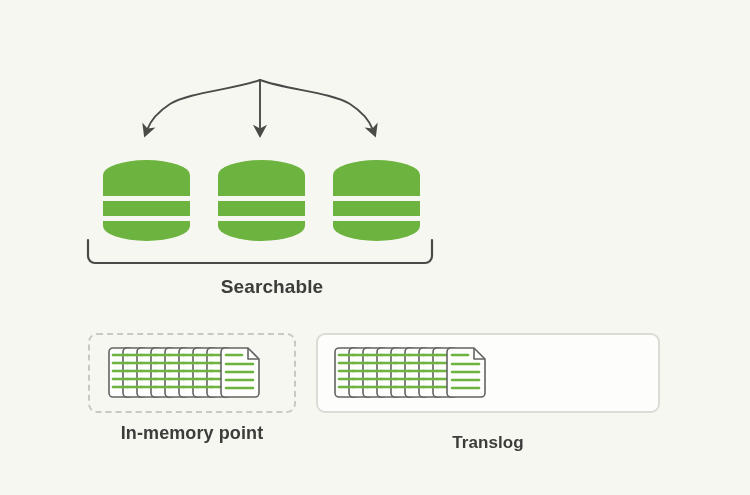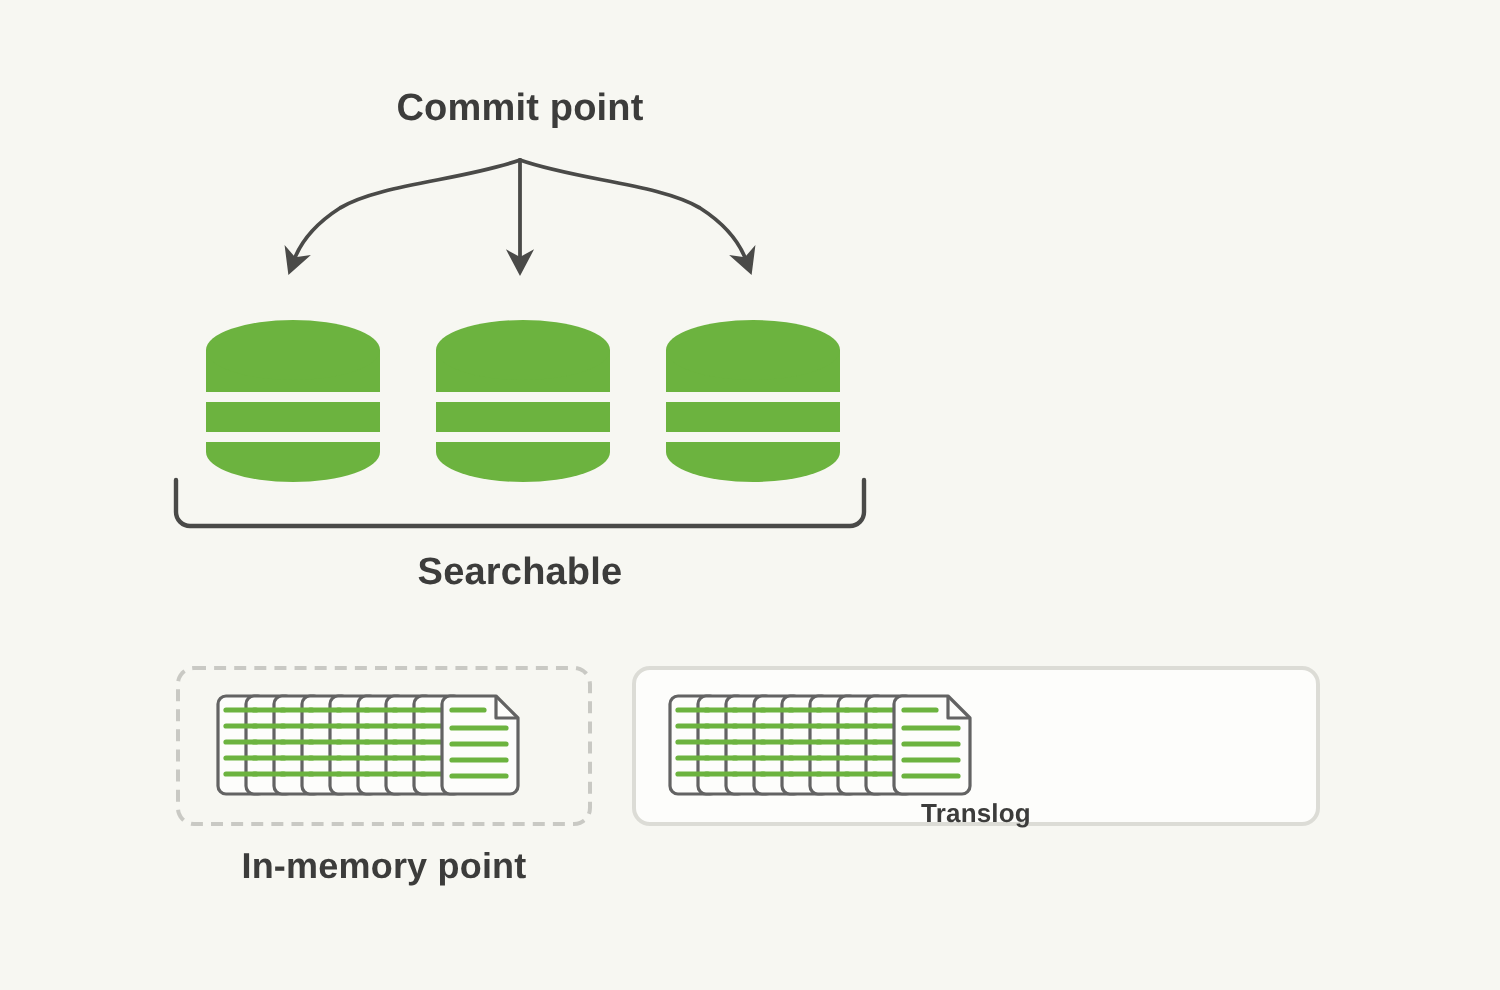--- a/index.html
+++ b/index.html
@@ -29,39 +29,39 @@
     white-space: nowrap;
   }
   .label.commit-point {
     left: 0;
     top: 44px;
     width: 520px;
     text-align: center;
     font-size: 19px;
   }
   .label.searchable {
-    left: 0;
+    left: 12px;
     top: 276px;
     width: 520px;
     text-align: center;
     font-size: 19px;
   }
   .label.buffer-caption {
     left: 88px;
     top: 423px;
     width: 208px;
     text-align: center;
     font-size: 18px;
   }
   .label.translog-caption {
     left: 316px;
-    top: 399px;
+    top: 433px;
     width: 344px;
     text-align: center;
-    font-size: 13px;
+    font-size: 17px;
   }
 
   
   .svg-layer {
     position: absolute;
     left: 0;
     top: 0;
     width: 750px;
     height: 495px;
     pointer-events: none;
@@ -98,21 +98,20 @@
     height: 54px;
   }
   .doc-stack.buffer-stack { left: 108px; top: 346px; }
   .doc-stack.translog-stack { left: 334px; top: 346px; }
 </style>
 </head>
 <body>
 
 <div id="stage">
 
-  <div class="label commit-point">Commit point</div>
 
   <svg class="svg-layer" viewBox="0 0 750 495" xmlns="http://www.w3.org/2000/svg">
     <defs>
       <marker id="ah" markerWidth="9" markerHeight="9" refX="3.2" refY="4.3" orient="auto" markerUnits="strokeWidth">
         <path d="M0.4,0.6 L7.4,4.3 L0.4,8.0 L2.4,4.3 Z" fill="#4a4a48"></path>
       </marker>
     </defs>
 
     <g>
       <path d="M260,80 C232,90 190,92 170,104 C156,113 150,122 147,130" fill="none" stroke="#4a4a48" stroke-width="1.9" stroke-linecap="round" marker-end="url(#ah)"></path>

